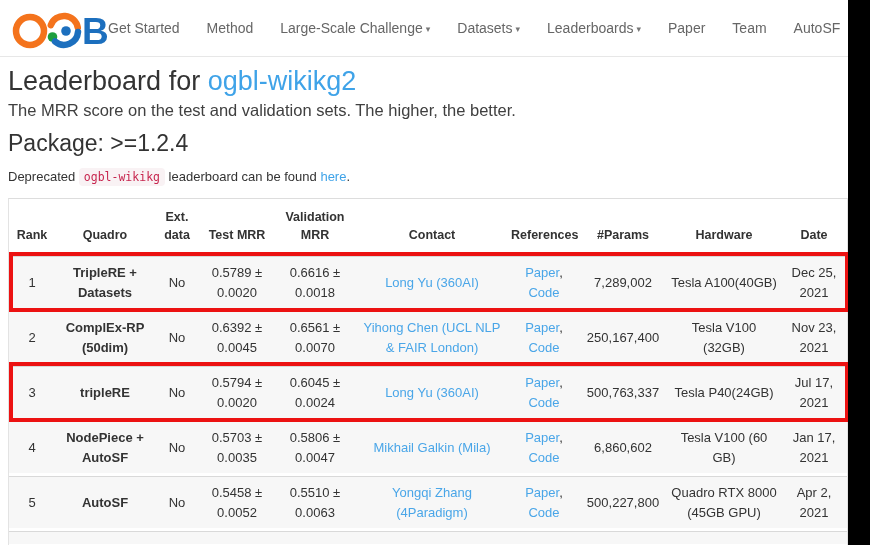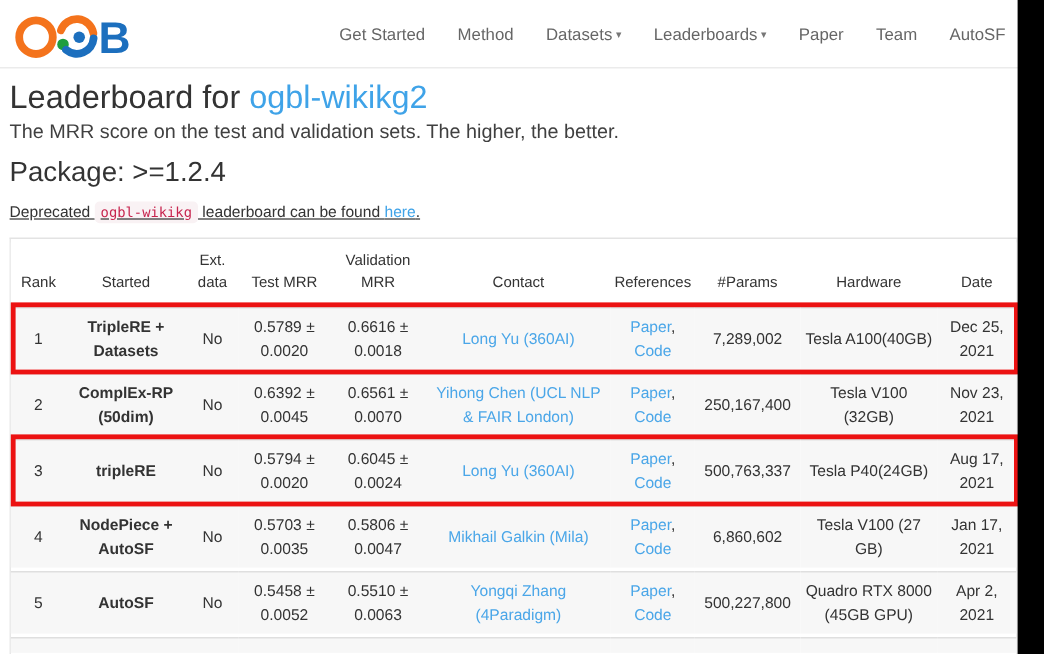--- a/index.html
+++ b/index.html
@@ -15,33 +15,33 @@
   .logo{display:flex;align-items:center;cursor:pointer;}
   .nav-items{display:flex;gap:27px;font-size:14px;color:#666;}
   .nav-item{color:#666;cursor:pointer;white-space:nowrap;text-decoration:none;}
   .caret{font-size:9px;color:#777;margin-left:3px;vertical-align:1px;}
   
   .content{padding-left:8px;}
   .page-title{font-size:27px;font-weight:400;margin:9px 0 4px;color:#333;}
   .link{color:#3fa3e8;text-decoration:none;}
   .subtitle{font-size:16.5px;margin:0 0 10px;color:#404040;}
   .package{font-size:23px;font-weight:400;margin:10px 0 12px;color:#333;}
-  .deprecated{font-size:13px;margin:0 0 14px;color:#333;text-decoration:underline;}
+  .deprecated{font-size:13px;margin:0 0 14px;color:#333;}
   .inline-code{
     font-family:"DejaVu Sans Mono",monospace;font-size:11.5px;color:#c7254e;
     background:#f9f2f4;padding:2px 5px;border-radius:4px;
   }
   
   .table-wrap{
     position:relative;width:840px;box-sizing:border-box;
     border-top:1px solid #ddd;border-left:1px solid #e3e3e3;border-right:1px solid #e3e3e3;
   }
   table{width:838px;border-collapse:separate;border-spacing:0 3px;table-layout:fixed;font-size:13px;color:#333;}
   th{
-    font-size:12.5px;font-weight:normal;text-align:center;vertical-align:bottom;
+    font-size:12.5px;font-weight:bold;text-align:center;vertical-align:bottom;
     padding:6px 2px 9px;background:#fff;white-space:pre-line;line-height:1.45;
   }
   tbody td{
     background:#f7f7f7;border-top:1px solid #d9d9d9;text-align:center;vertical-align:middle;
     padding:3px;height:45px;line-height:1.5;word-wrap:break-word;
   }
   tbody tr.sliver td{height:12px;padding:0;background:#f7f7f7;}
   .cell-method{font-weight:bold;}
   td .link{color:#4aa6e8;}
   .comma{color:#333;}
@@ -62,20 +62,21 @@
       <path d="M42.8 19.2 A14 14 0 0 1 69.8 21.6" fill="none" stroke="#f4731c" stroke-width="6.5" stroke-linecap="round"></path>
       <circle cx="44.5" cy="31" r="4.8" fill="#1e9e3e"></circle>
       <path d="M47 35.5 A14 14 0 0 0 70 26" fill="none" stroke="#1c6fbe" stroke-width="6.5" stroke-linecap="round"></path>
       <circle cx="58" cy="25" r="4.8" fill="#1c6fbe"></circle>
       <text x="74" y="38" font-family="Liberation Sans, sans-serif" font-size="37" font-weight="bold" fill="#1c6fbe">B</text>
     </svg>
   </div>
   <nav class="nav-items" id="nav-items">
       <a class="nav-item" href="#">Get Started</a>
       <a class="nav-item" href="#">Method</a>
+      <a class="nav-item" href="#">Large-Scale Challenge<span class="caret">▾</span></a>
       <a class="nav-item" href="#">Datasets<span class="caret">▾</span></a>
       <a class="nav-item" href="#">Leaderboards<span class="caret">▾</span></a>
       <a class="nav-item" href="#">Paper</a>
       <a class="nav-item" href="#">Team</a>
       <a class="nav-item" href="#">AutoSF</a>
     </nav>
 </header>
 
 <main class="content">
   <h1 class="page-title"><span>Leaderboard for </span><a class="link" href="#">ogbl-wikikg2</a></h1>
@@ -96,21 +97,21 @@
           <col style="width:80px">
           <col style="width:154px">
         <col style="width:70px">
           <col style="width:88px">
           <col style="width:114px">
         <col style="width:66px">
       </colgroup>
       <thead>
           <tr id="header-row">
             <th>Rank</th>
-            <th>Started</th>
+            <th>Quadro</th>
             <th>Ext.
 data</th>
             <th>Test MRR</th>
             <th>Validation
 MRR</th>
             <th>Contact</th>
             <th>References</th>
             <th>#Params</th>
             <th>Hardware</th>
             <th>Date</th>
@@ -144,32 +145,32 @@
           <tr>
             <td class="cell-rank">3</td>
             <td class="cell-method">tripleRE</td>
             <td>No</td>
             <td>0.5794 ± 0.0020</td>
             <td>0.6045 ± 0.0024</td>
             <td><a class="link" href="#">Long Yu (360AI)</a></td>
             <td><a class="link" href="#">Paper</a><span class="comma">,</span><br><a class="link" href="#">Code</a></td>
             <td>500,763,337</td>
             <td>Tesla P40(24GB)</td>
-            <td>Aug 17, 2021</td>
+            <td>Jul 17, 2021</td>
           </tr>
           <tr>
             <td class="cell-rank">4</td>
             <td class="cell-method">NodePiece + AutoSF</td>
             <td>No</td>
             <td>0.5703 ± 0.0035</td>
             <td>0.5806 ± 0.0047</td>
             <td><a class="link" href="#">Mikhail Galkin (Mila)</a></td>
             <td><a class="link" href="#">Paper</a><span class="comma">,</span><br><a class="link" href="#">Code</a></td>
             <td>6,860,602</td>
-            <td>Tesla V100 (27 GB)</td>
+            <td>Tesla V100 (60 GB)</td>
             <td>Jan 17, 2021</td>
           </tr>
           <tr>
             <td class="cell-rank">5</td>
             <td class="cell-method">AutoSF</td>
             <td>No</td>
             <td>0.5458 ± 0.0052</td>
             <td>0.5510 ± 0.0063</td>
             <td><a class="link" href="#">Yongqi Zhang (4Paradigm)</a></td>
             <td><a class="link" href="#">Paper</a><span class="comma">,</span><br><a class="link" href="#">Code</a></td>

